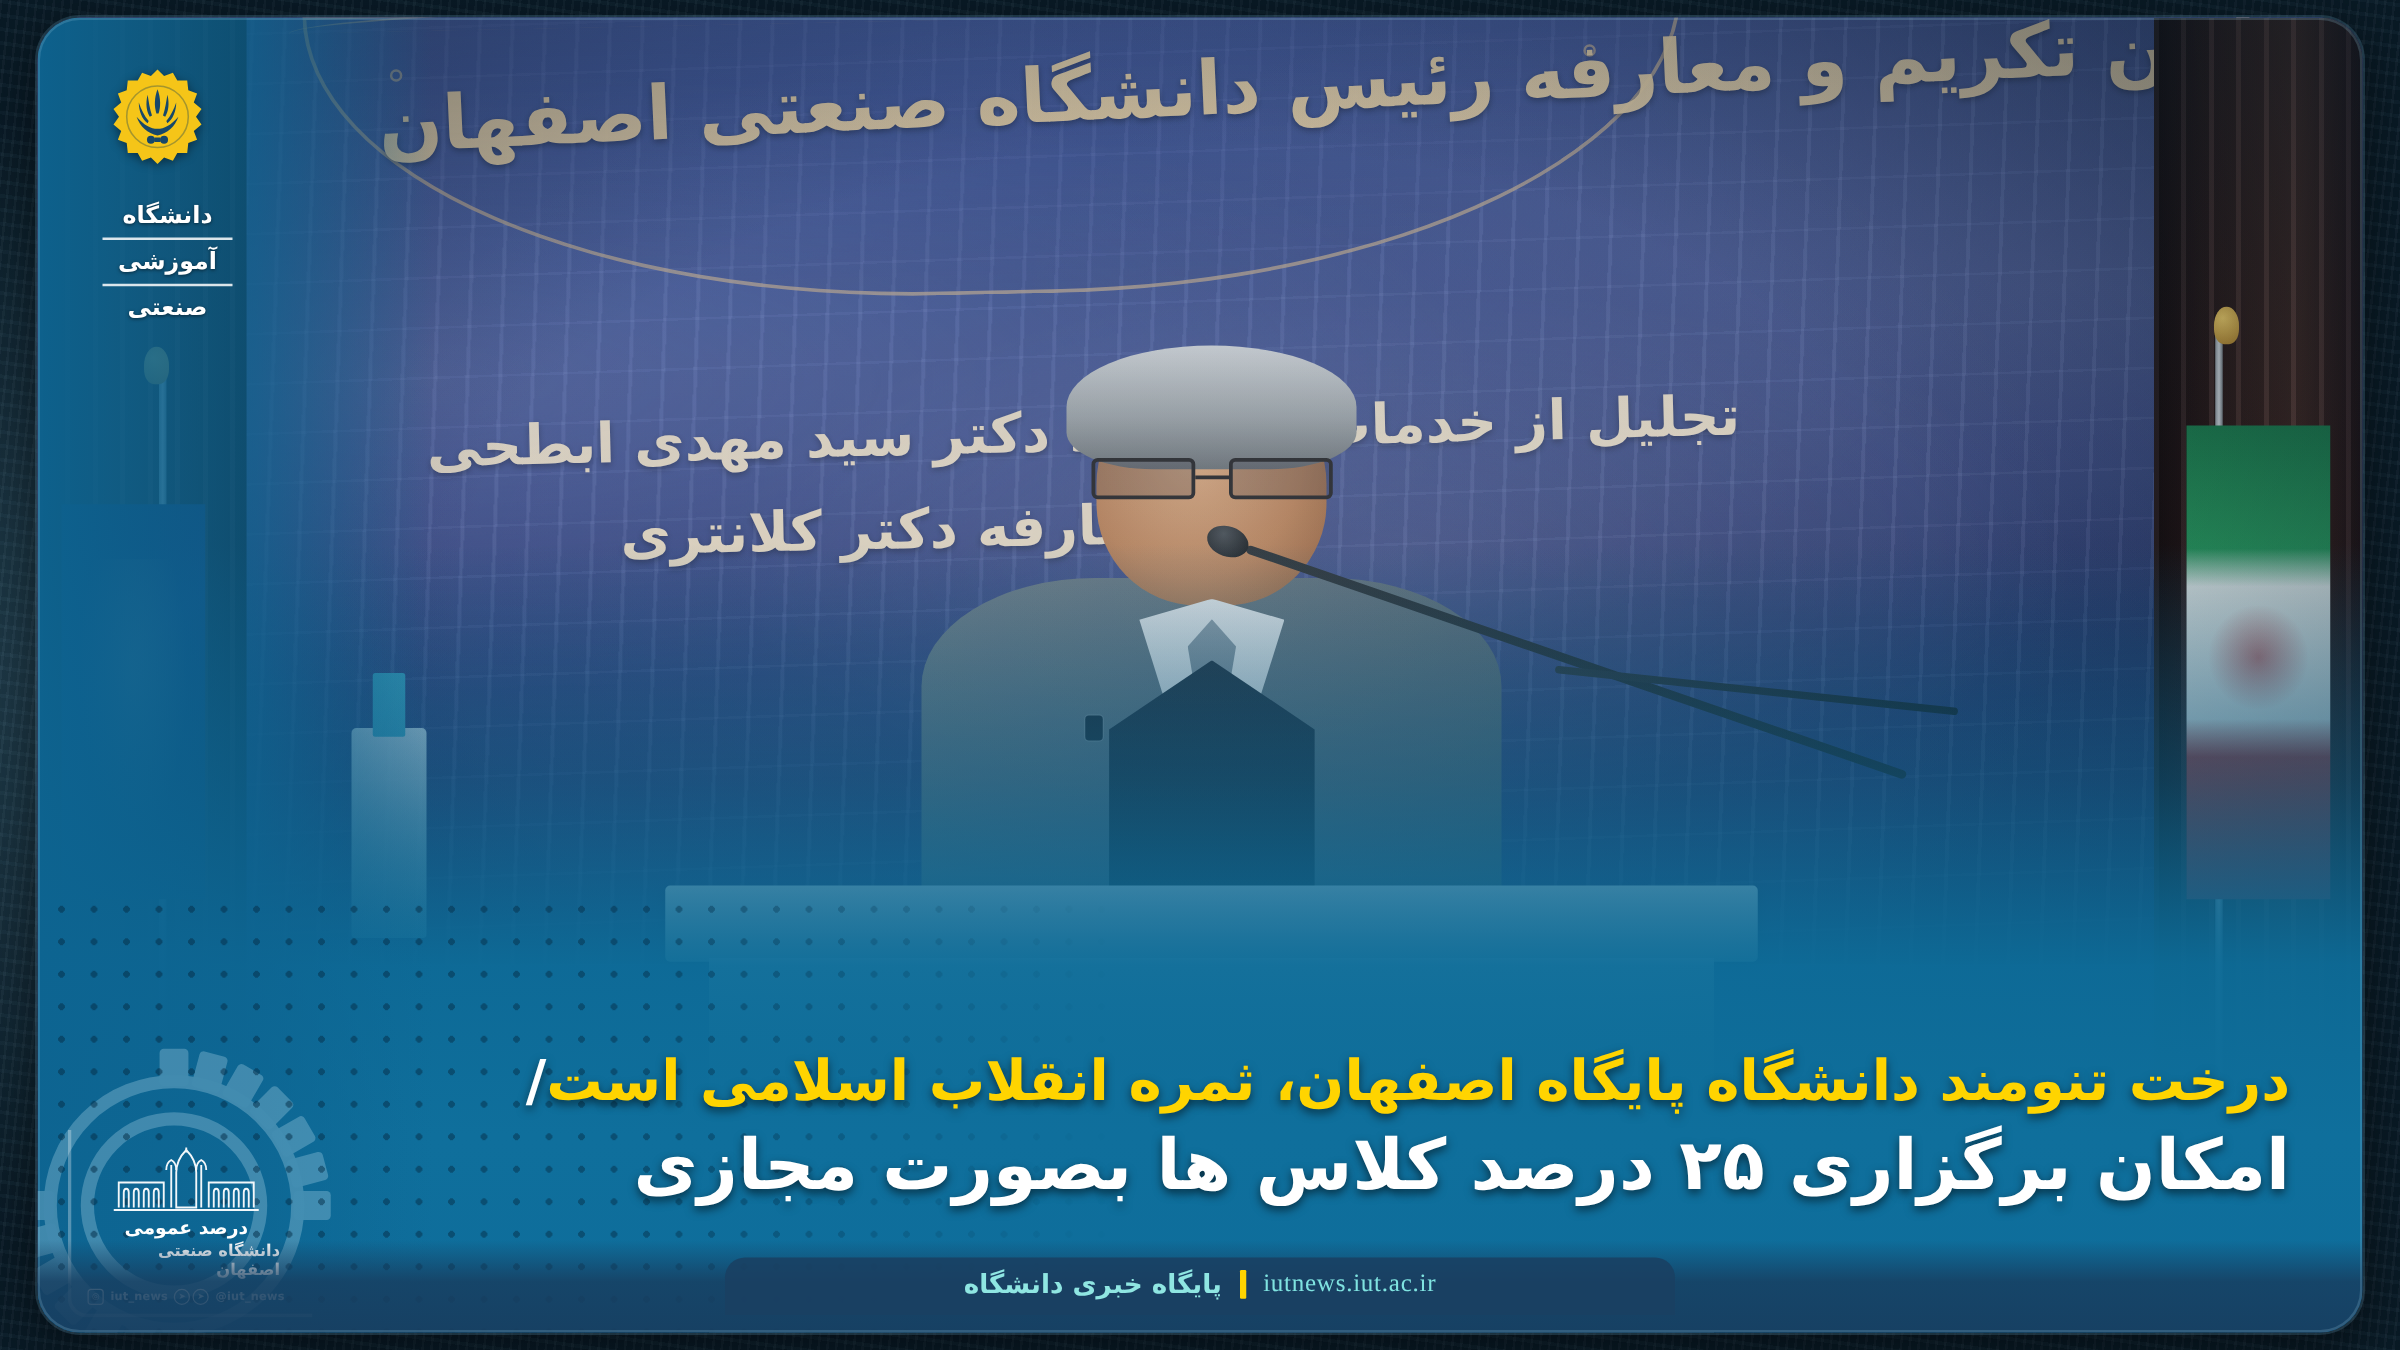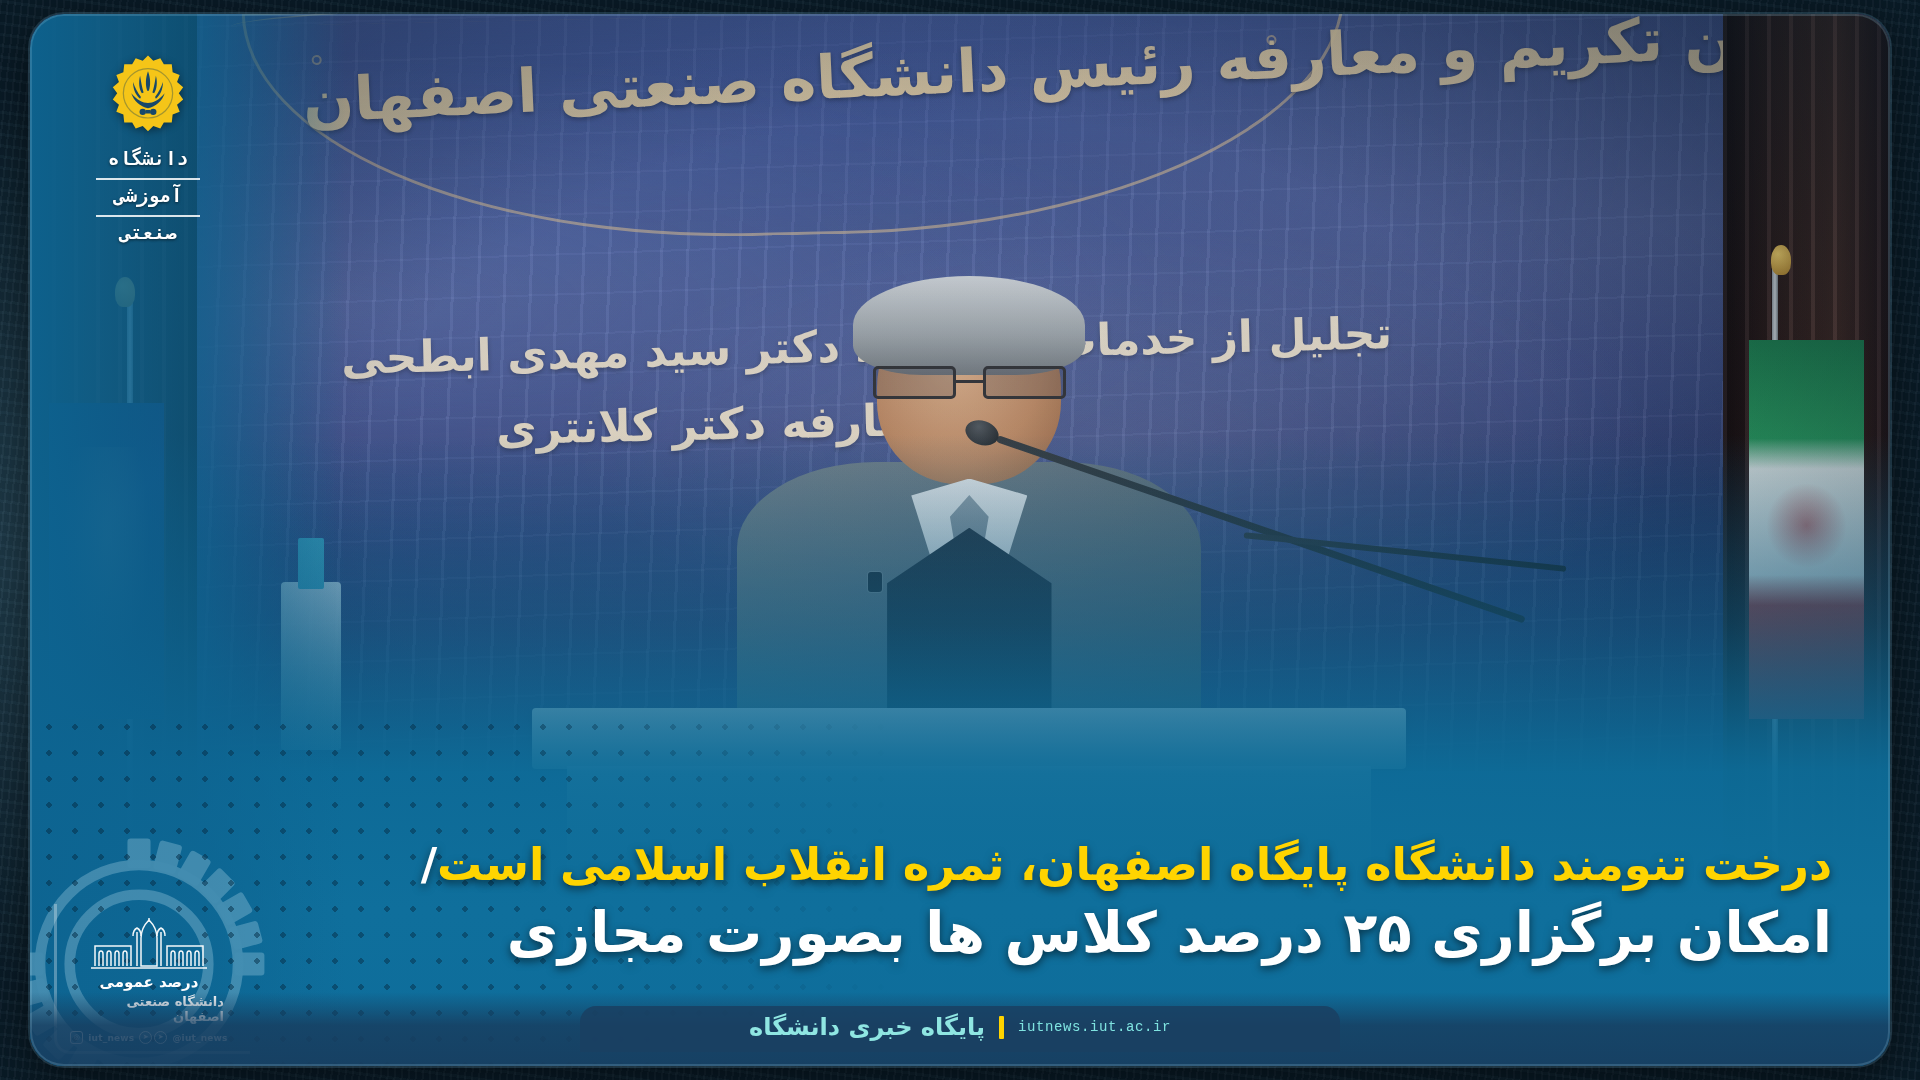--- a/index.html
+++ b/index.html
@@ -248,23 +248,22 @@
     background-image:radial-gradient(rgba(6,48,74,.55) 2.6px, rgba(0,0,0,0) 2.8px);
     background-size:26px 26px;
     background-position:6px 6px;
     -webkit-mask-image:linear-gradient(90deg, rgba(0,0,0,1) 0%, rgba(0,0,0,.9) 55%, rgba(0,0,0,0) 100%);
             mask-image:linear-gradient(90deg, rgba(0,0,0,1) 0%, rgba(0,0,0,.9) 55%, rgba(0,0,0,0) 100%);
   }
 
   
   .ident{
     position:absolute; left:52px; top:38px; width:132px;
-    display:flex; flex-direction:column; align-items:center; gap:8px;
+    display:flex; flex-direction:column; align-items:flex-end; gap:20px;
     z-index:8;
-    font-family:Liberation Mono, monospace;
   }
   .ident .emblem{ width:88px; height:88px; }
   .ident .emblem svg{ width:100%; height:100%; display:block;
     filter:drop-shadow(0 2px 4px rgba(0,0,0,.45)); }
   .ident .name{
     display:flex; flex-direction:column; align-items:center;
     color:#ffffff; font-size:19px; font-weight:700; line-height:1.32;
     text-shadow:0 1px 3px rgba(0,0,0,.55);
     direction:rtl;
   }
@@ -336,25 +335,25 @@
     position:absolute; left:50%; transform:translateX(-50%);
     bottom:14px; width:760px; height:46px;
     background:rgba(26,64,98,.85);
     border-radius:16px 16px 0 0;
   }
   .footer .inner{
     position:relative; display:flex; align-items:center; gap:14px;
     margin-bottom:4px;
   }
   .footer .site{
-    color:#7fe3e0; font-size:14px; letter-spacing:.6px; direction:ltr;
-    font-family:Liberation Mono, monospace;
+    color:#7fe3e0; font-size:20px; letter-spacing:.6px; direction:ltr;
+    font-family:Liberation Serif, serif;
   }
   .footer .sep{ width:5px; height:23px; background:#ffd400; border-radius:1px; }
-  .footer .label{ color:#8fe6e2; font-size:24px; font-weight:700; }
+  .footer .label{ color:#8fe6e2; font-size:21px; font-weight:700; }
 
   
   .card-edge{
     position:absolute; inset:0; border-radius:34px; pointer-events:none;
     box-shadow:inset 0 0 0 2px rgba(150,200,225,.22);
     z-index:12;
   }
 </style>
 </head>
 <body>

